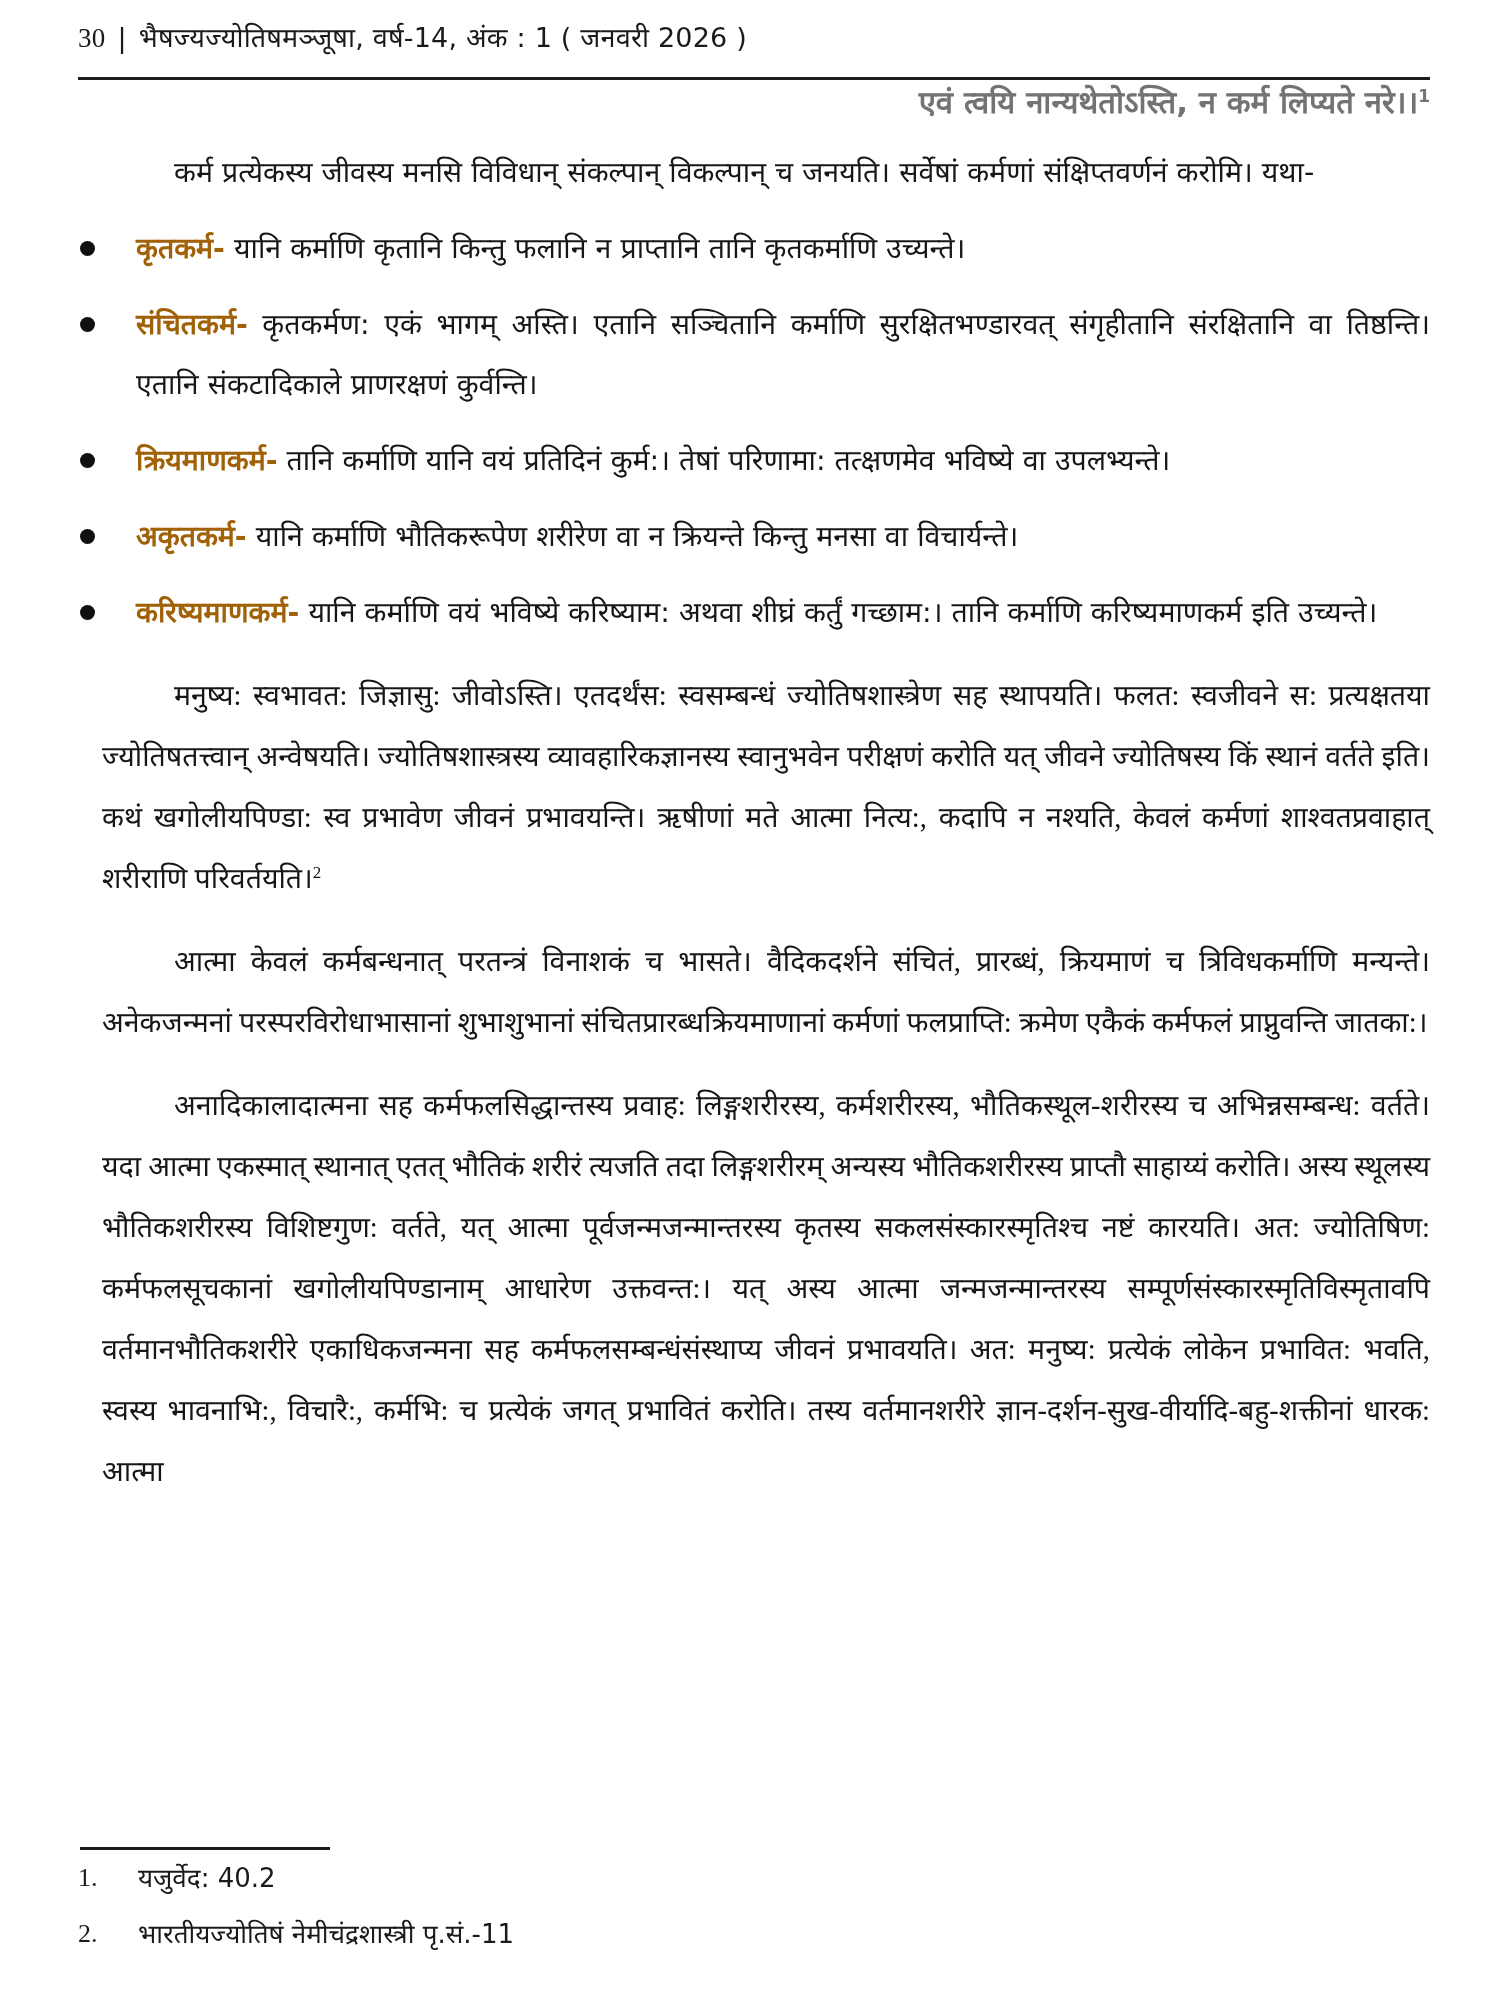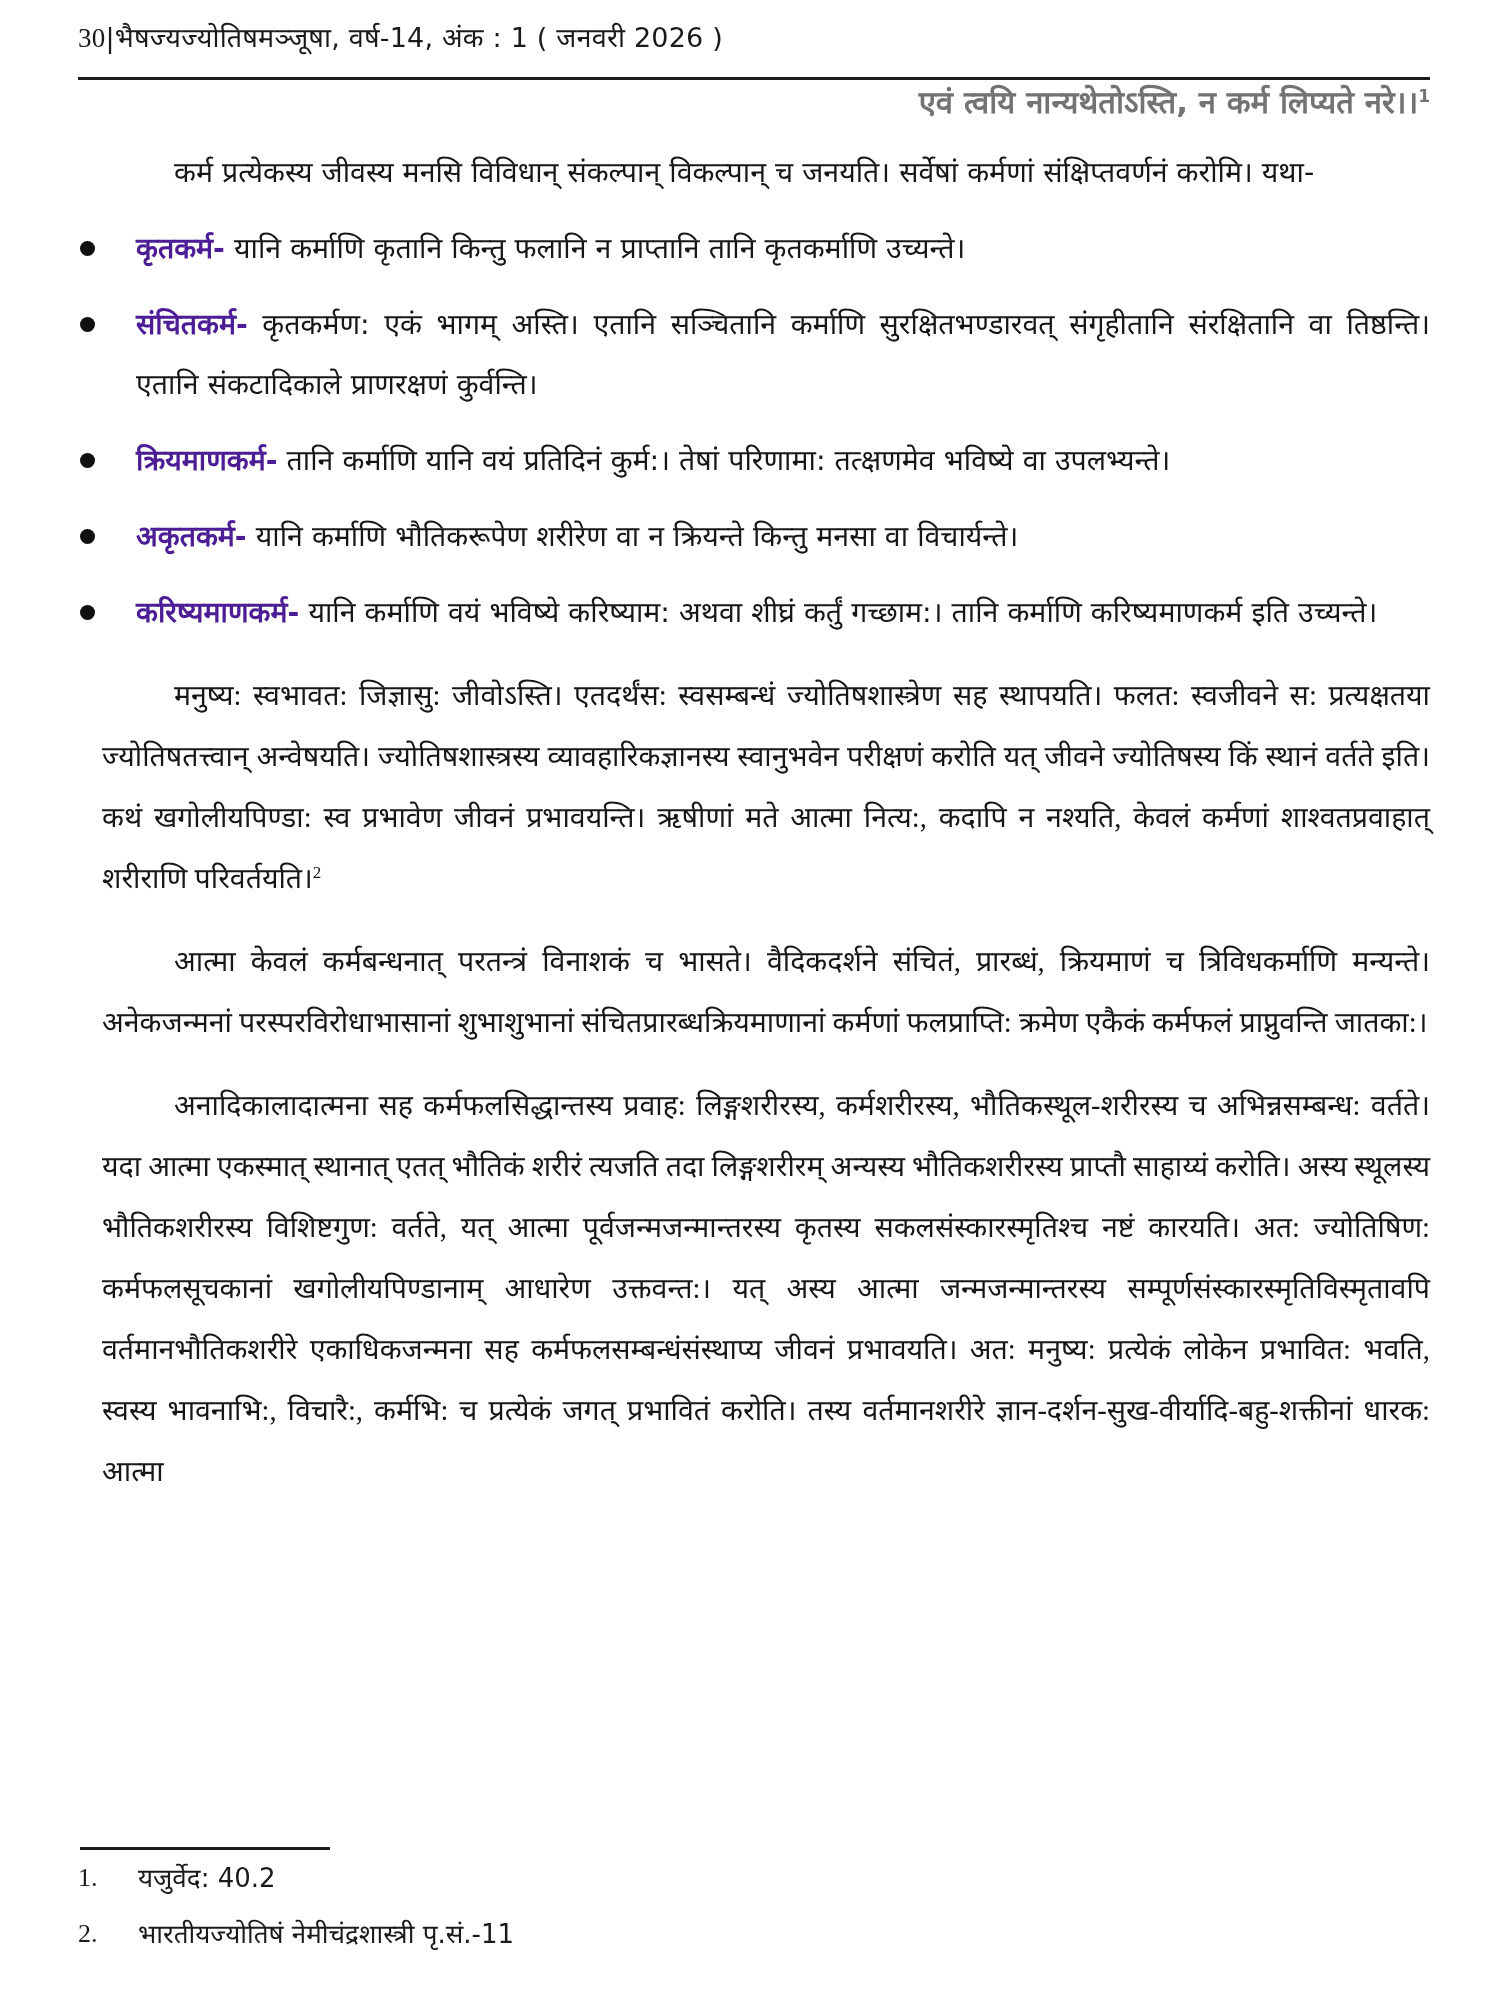--- a/index.html
+++ b/index.html
@@ -15,20 +15,21 @@
   }
   .page {
     padding: 18px 70px 0 78px;
   }
   
   .header {
     font-size: 27px;
     letter-spacing: 0.2px;
     display: flex;
     align-items: baseline;
+    gap: 12px;
     color: #1a1a1a;
   }
   .header .pgnum { font-family: "Liberation Serif", serif; }
   .header-rule {
     border: none;
     border-top: 3.5px solid #1c1c1c;
     margin-top: 22px;
   }
   
   .title {
@@ -69,21 +70,21 @@
   }
   .bullets li .dot {
     position: absolute;
     left: 2px;
     top: 22px;
     width: 15px;
     height: 15px;
     border-radius: 50%;
     background: #101010;
   }
-  .bullets li b { font-weight: bold; color: #4c1d95; }
+  .bullets li b { font-weight: bold; color: #a16207; }
   .body-paras .para { margin-top: 22px; font-family: Liberation Serif, serif; }
   
   .footnotes {
     position: absolute;
     left: 78px;
     right: 70px;
     bottom: 38px;
   }
   .footnote-rule {
     border: none;

